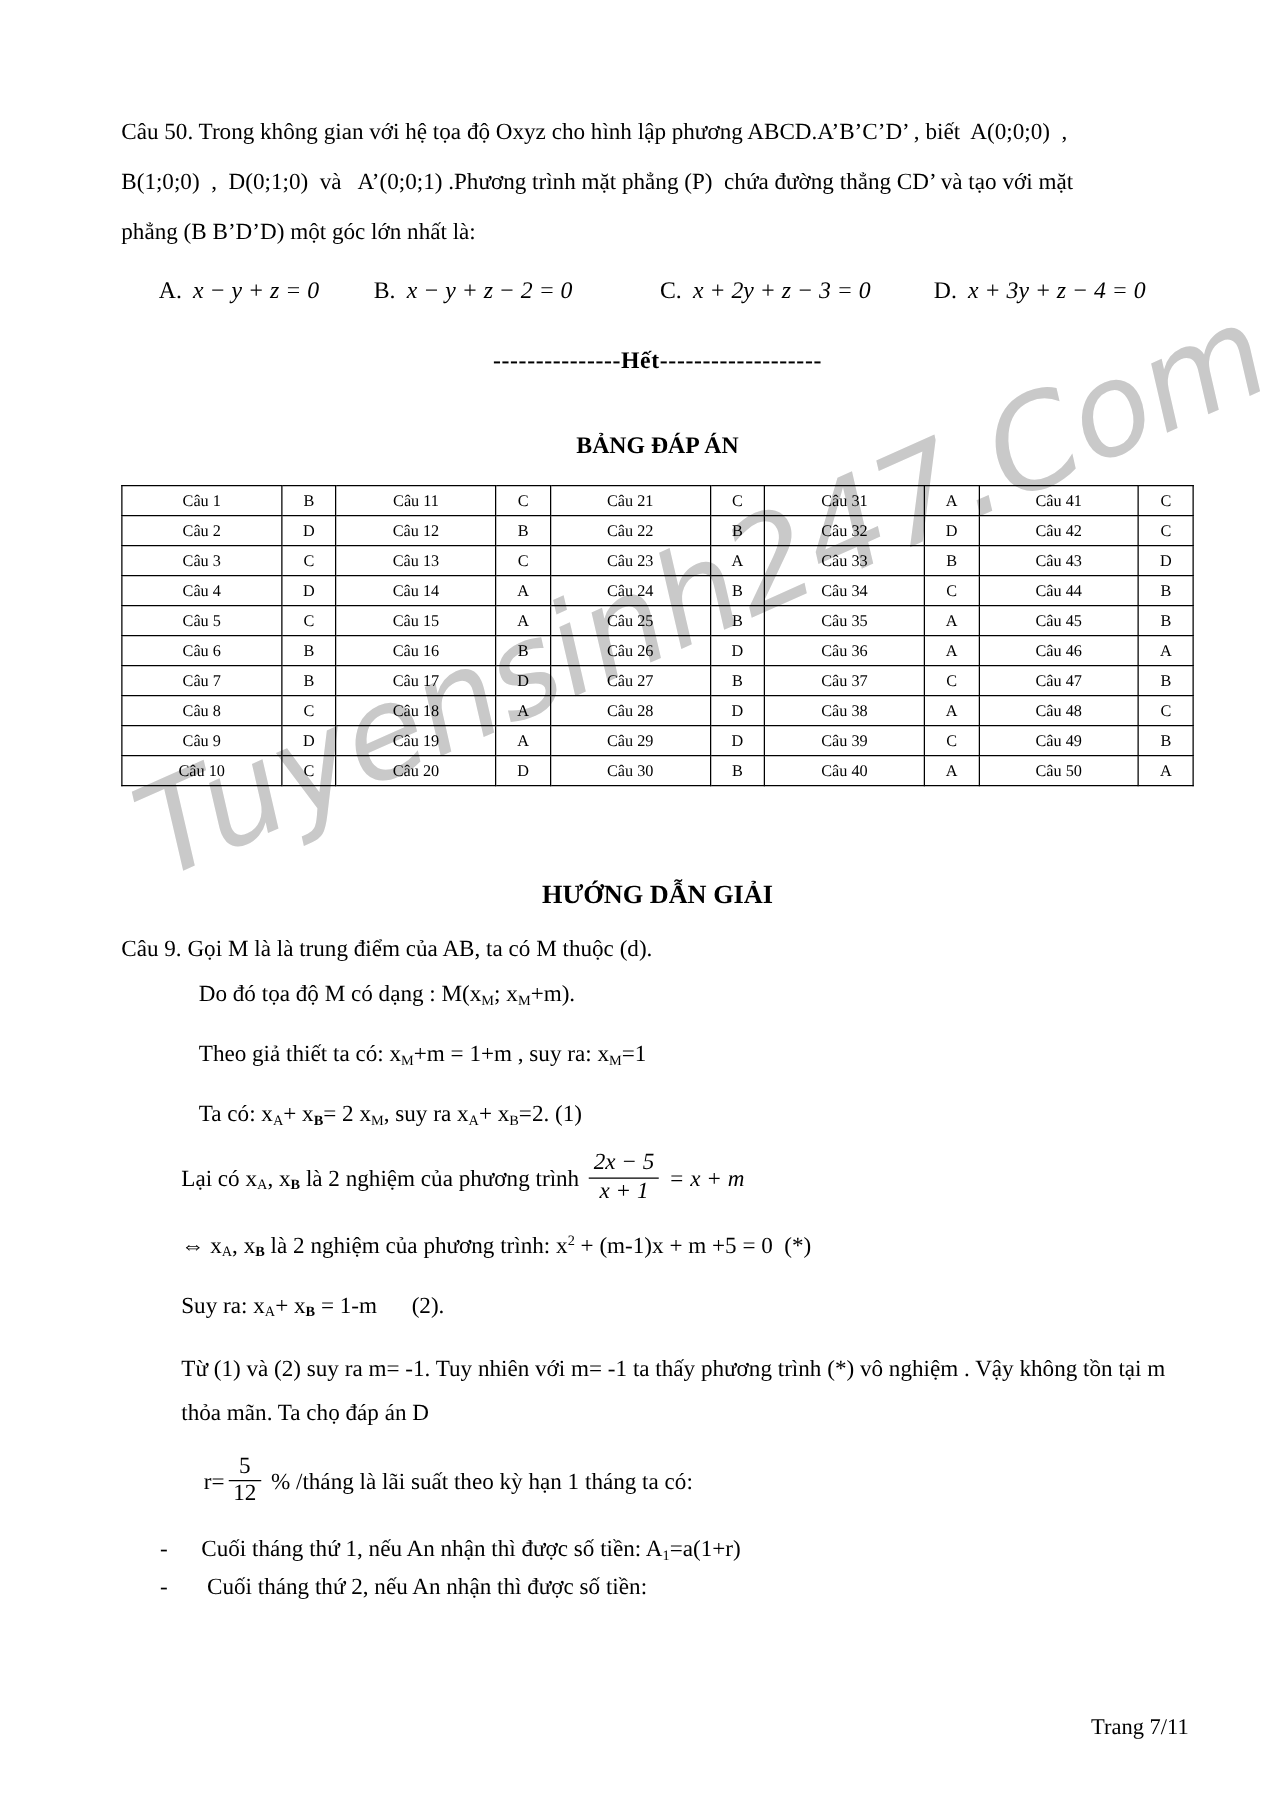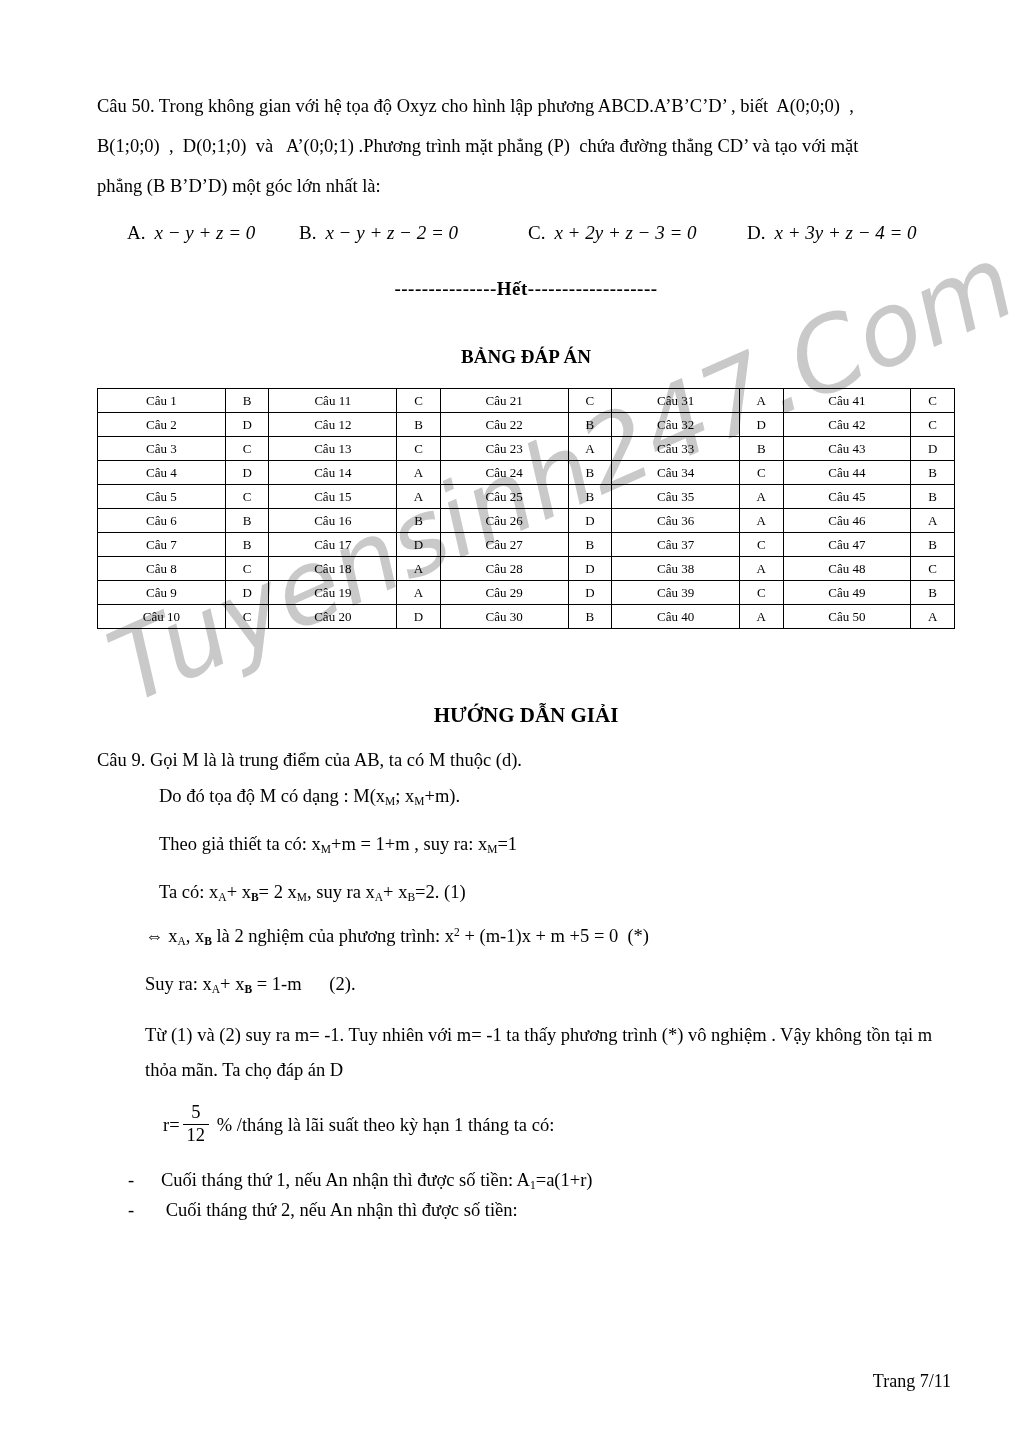--- a/index.html
+++ b/index.html
@@ -231,20 +231,21 @@
         </tbody>
     </table>
 
     <div class="guide-title">HƯỚNG DẪN GIẢI</div>
 
     <div>
       <div class="sol-line m-head"><b>Câu 9</b>. Gọi M là là trung điểm của AB, ta có M thuộc (d).</div>
       <div class="sol-line indent-a mt24">Do đó tọa độ M có dạng : M(x<sub>M</sub>; x<sub>M</sub>+m).</div>
       <div class="sol-line indent-a mt20">Theo giả thiết ta có: x<sub>M</sub>+m = 1+m , suy ra: x<sub>M</sub>=1</div>
       <div class="sol-line indent-a mt20">Ta có: x<sub>A</sub>+ x<sub class="bold">B</sub>= 2 x<sub>M</sub>, suy ra x<sub>A</sub>+ x<sub>B</sub>=2. (1)</div>
+      <div class="sol-line indent-b mt16">Lại có x<sub>A</sub>, x<sub class="bold">B</sub> là 2 nghiệm của phương trình <span class="frac math"><span class="num">2x − 5</span><span class="den">x + 1</span></span><span class="math"> = x + m</span></div>
       <div class="sol-line indent-b mt16">⇔ x<sub>A</sub>, x<sub class="bold">B</sub> là 2 nghiệm của phương trình: x<sup>2</sup> + (m-1)x + m +5 = 0  (*)</div>
       <div class="sol-line indent-b mt20">Suy ra: x<sub>A</sub>+ x<sub class="bold">B</sub> = 1-m      (2).</div>
       <div class="sol-line indent-b wrap2">Từ (1) và (2) suy ra m= -1. Tuy nhiên với m= -1 ta thấy phương trình (*) vô nghiệm . Vậy không tồn tại m thỏa mãn. Ta chọ đáp án <b>D</b></div>
     </div>
 
     <div>
       <div class="sol-line rate-line">r=<span class="frac"><span class="num">5</span><span class="den">12</span></span> % /tháng là lãi suất theo kỳ hạn 1 tháng ta có:</div>
       <div class="bullets">
         <div class="bullet">
           <span class="bullet-dash">-</span>

